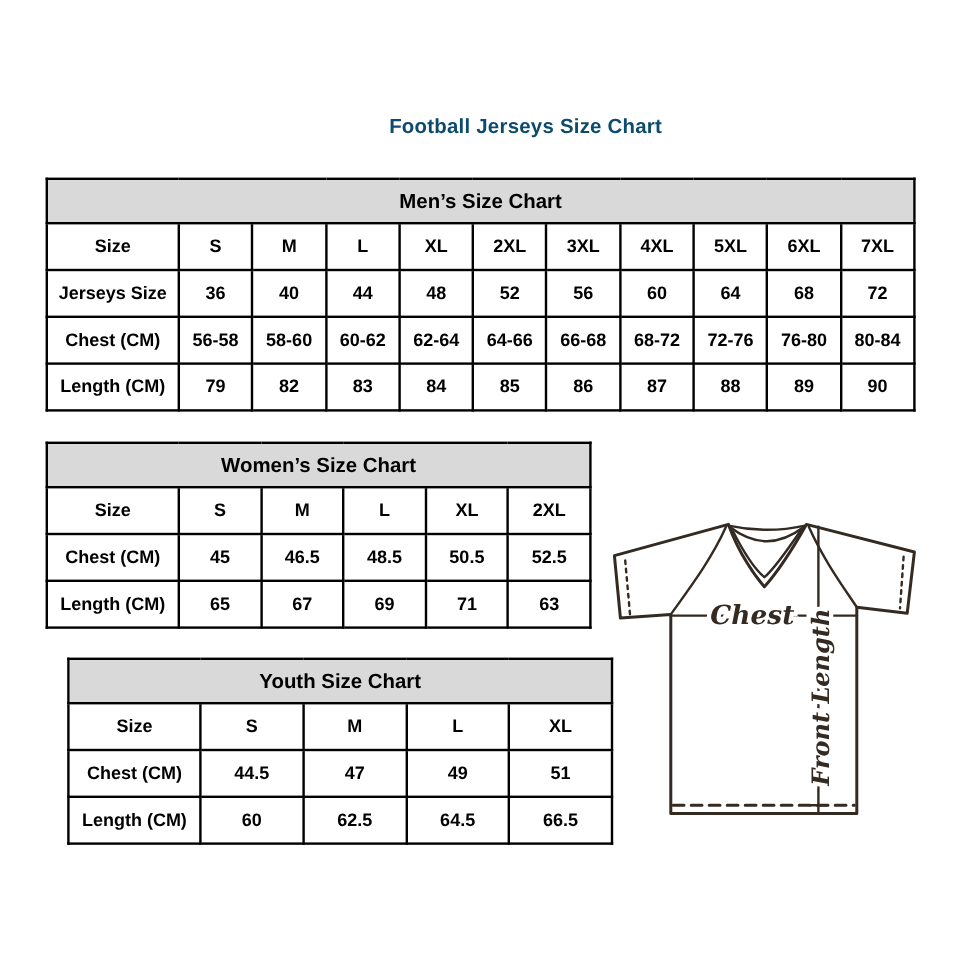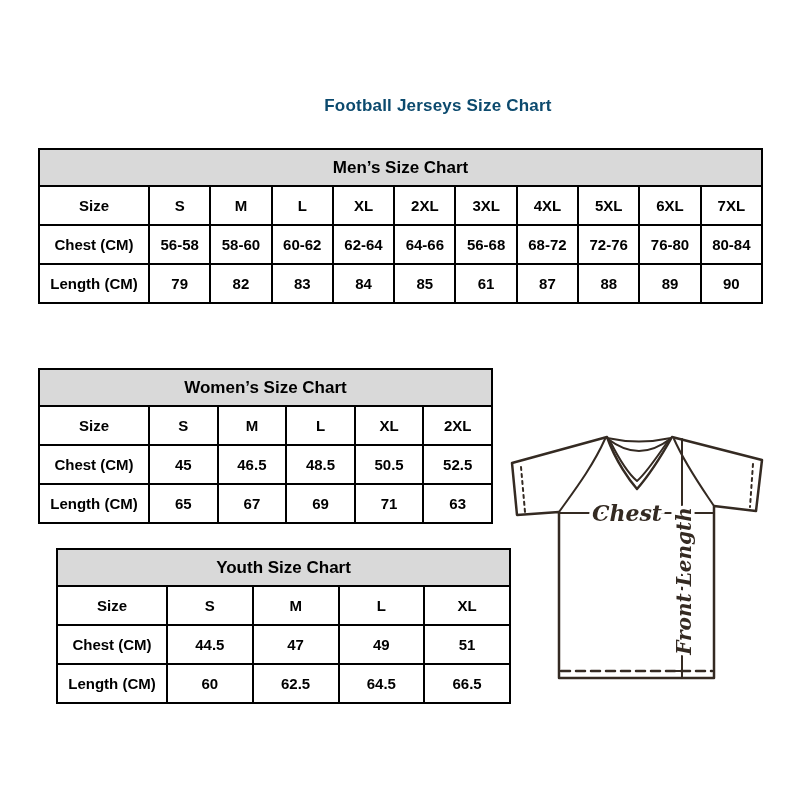--- a/index.html
+++ b/index.html
@@ -99,40 +99,53 @@
           <td>L</td>
           <td>XL</td>
           <td>2XL</td>
           <td>3XL</td>
           <td>4XL</td>
           <td>5XL</td>
           <td>6XL</td>
           <td>7XL</td>
         </tr>
         <tr>
+          <td>Jerseys Size</td>
+          <td>36</td>
+          <td>40</td>
+          <td>44</td>
+          <td>48</td>
+          <td>52</td>
+          <td>56</td>
+          <td>60</td>
+          <td>64</td>
+          <td>68</td>
+          <td>72</td>
+        </tr>
+        <tr>
           <td>Chest (CM)</td>
           <td>56-58</td>
           <td>58-60</td>
           <td>60-62</td>
           <td>62-64</td>
           <td>64-66</td>
-          <td>56-68</td>
+          <td>66-68</td>
           <td>68-72</td>
           <td>72-76</td>
           <td>76-80</td>
           <td>80-84</td>
         </tr>
         <tr>
           <td>Length (CM)</td>
           <td>79</td>
           <td>82</td>
           <td>83</td>
           <td>84</td>
           <td>85</td>
-          <td>61</td>
+          <td>86</td>
           <td>87</td>
           <td>88</td>
           <td>89</td>
           <td>90</td>
         </tr>
       </tbody>
   </table>
 
   <table class="size-table" id="women-table">
     <colgroup>

